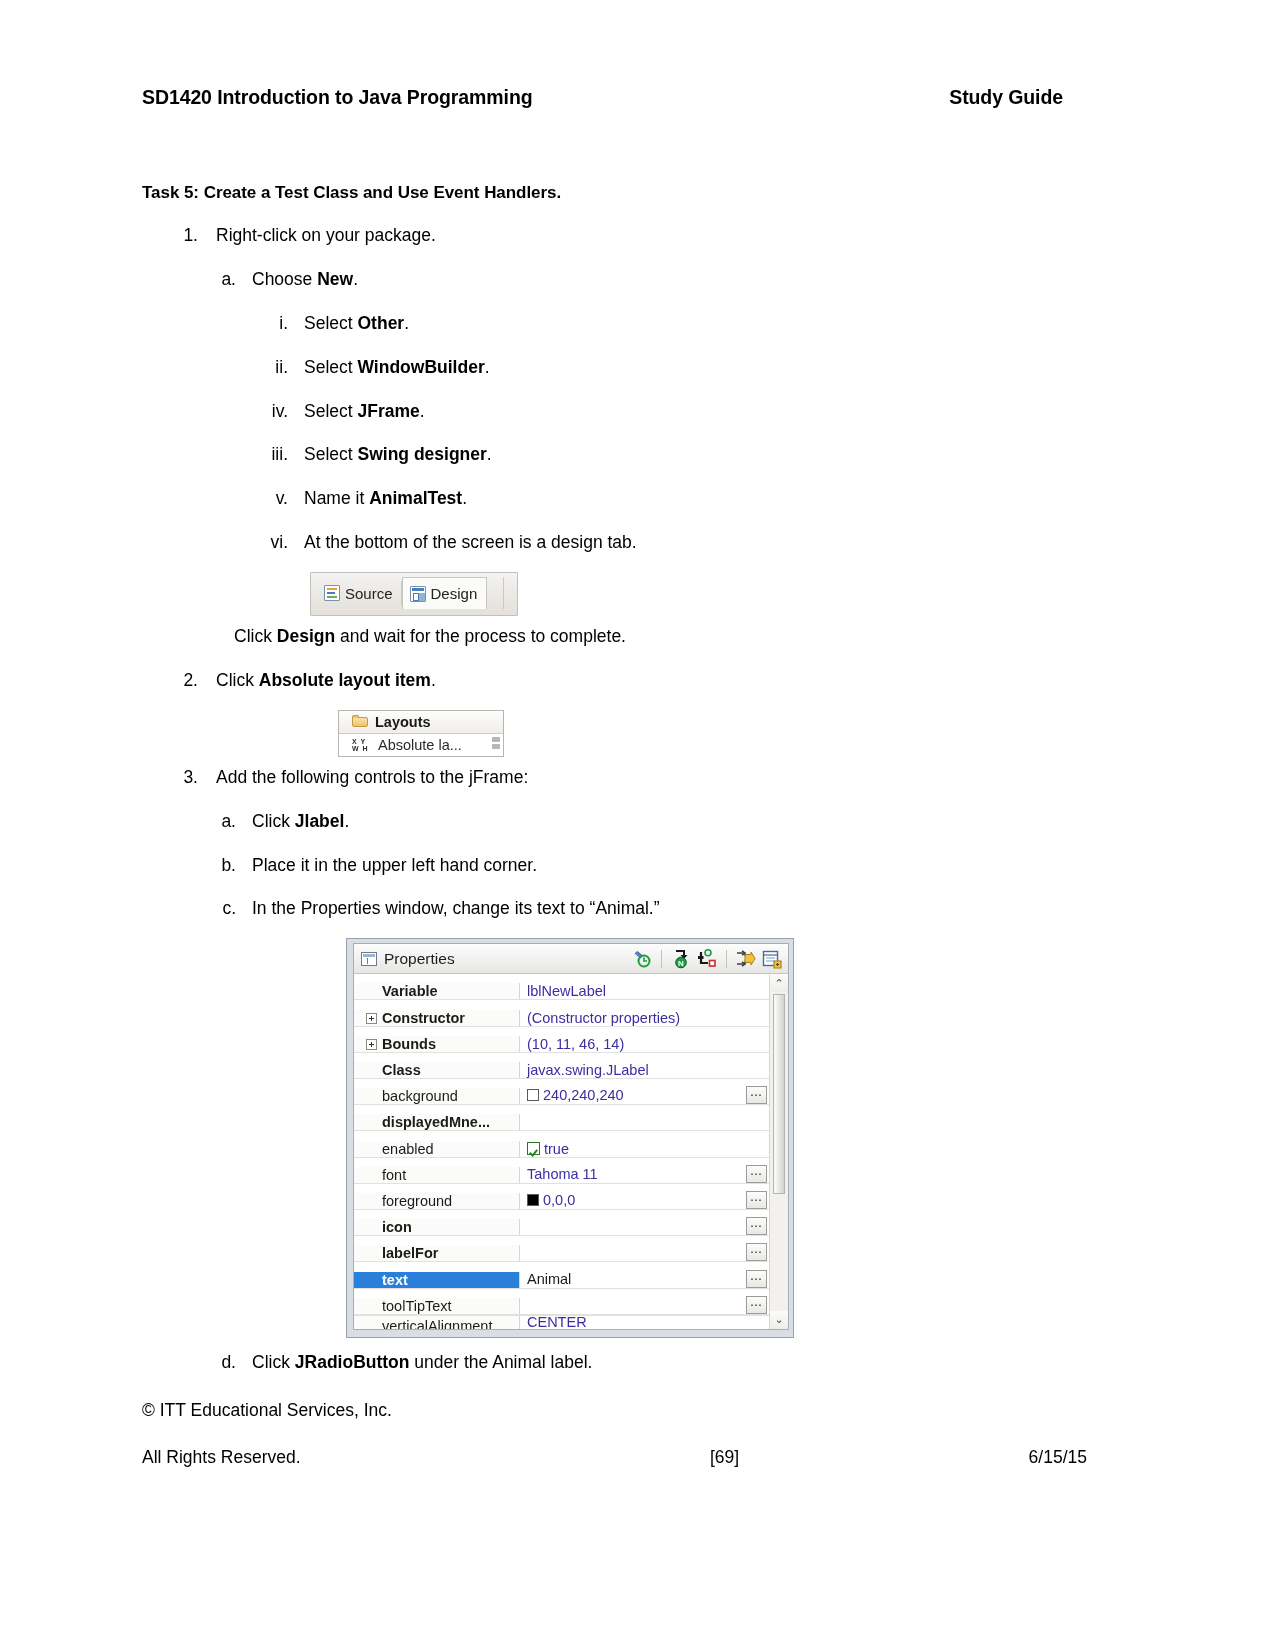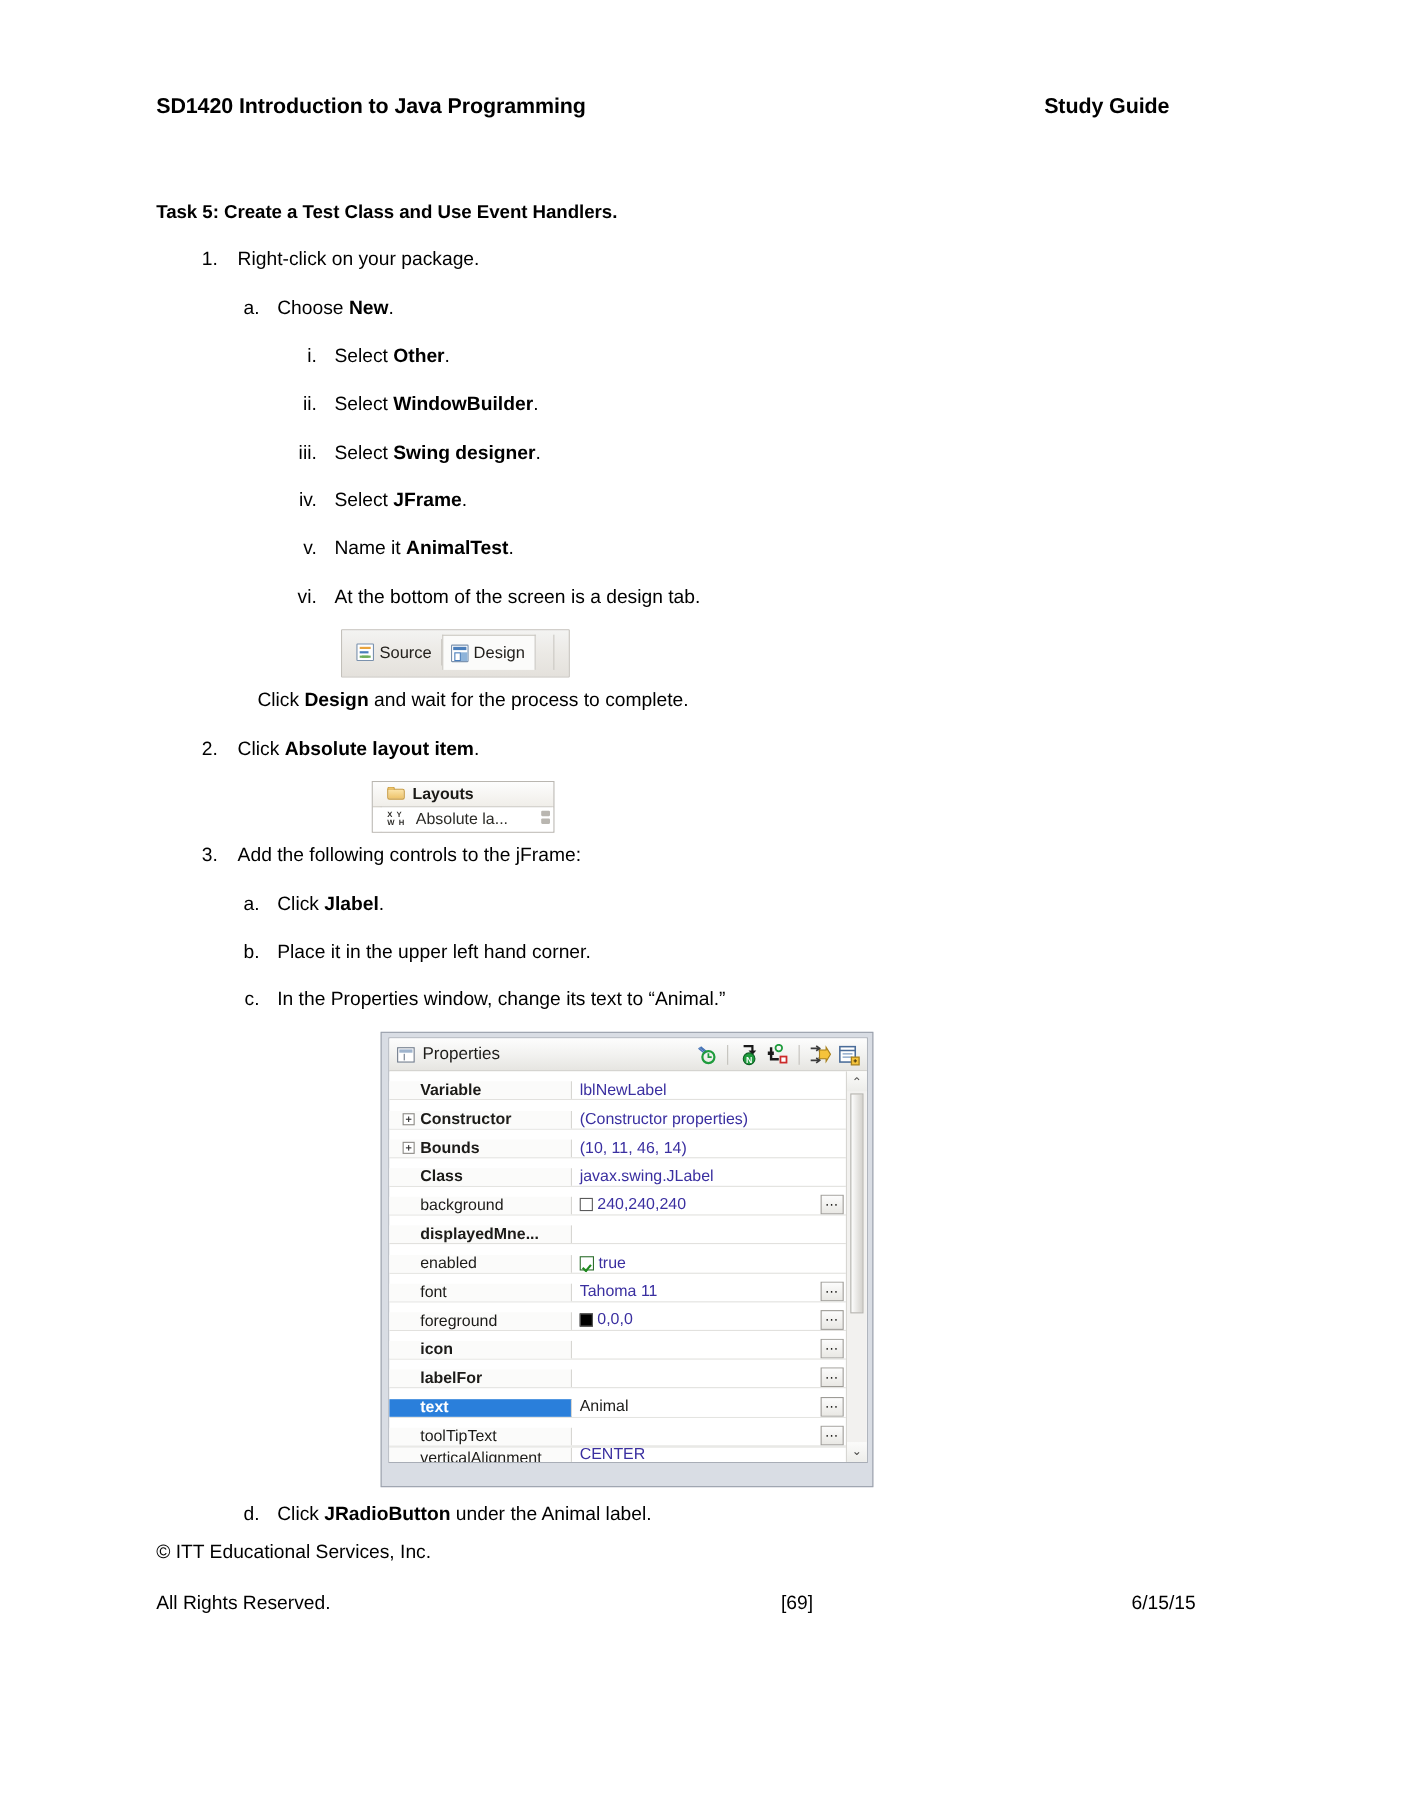--- a/index.html
+++ b/index.html
@@ -152,21 +152,21 @@
     position: absolute;
     left: 192px; top: 4px; bottom: 6px;
     width: 1px;
     background: #cbc8c2;
   }
 
   
   .fig-layouts {
     margin: 6px 0 10px 196px;
     width: 166px;
-    background: #e5e5e5;
+    background: #f97316;
     border: 1px solid #b9b6b0;
     box-sizing: border-box;
     position: relative;
     box-shadow: 0 0 0 1px #ffffff inset;
   }
   .pal-gutter {
     position: absolute;
     left: 0; top: 0; bottom: 0;
     width: 7px;
     background: linear-gradient(to right, #e9e7e2, #dedbd4);
@@ -235,21 +235,21 @@
     margin-bottom: 2px;
     border-radius: 1px;
   }
 
   
   .fig-properties {
     margin: 10px 0 6px 204px;
     width: 448px;
     background: #d9dde4;
     border: 1px solid #9aa0ab;
-    padding: 4px 4px 21px 6px;
+    padding: 4px 4px 7px 6px;
     box-sizing: border-box;
     position: relative;
   }
   .prop-inner {
     background: #ffffff;
     border: 1px solid #a8adb6;
     box-sizing: border-box;
   }
   .prop-titlebar {
     height: 29px;
@@ -479,26 +479,26 @@
 
     <div class="lvl3">
       <span class="marker">i.</span>
       <span class="txt"><span>Select </span><b>Other</b><span>.</span></span>
     </div>
     <div class="lvl3">
       <span class="marker">ii.</span>
       <span class="txt"><span>Select </span><b>WindowBuilder</b><span>.</span></span>
     </div>
     <div class="lvl3">
+      <span class="marker">iv.</span>
+      <span class="txt"><span>Select </span><b>JFrame</b><span>.</span></span>
+    </div>
+    <div class="lvl3">
       <span class="marker">iii.</span>
       <span class="txt"><span>Select </span><b>Swing designer</b><span>.</span></span>
-    </div>
-    <div class="lvl3">
-      <span class="marker">iv.</span>
-      <span class="txt"><span>Select </span><b>JFrame</b><span>.</span></span>
     </div>
     <div class="lvl3">
       <span class="marker">v.</span>
       <span class="txt"><span>Name it </span><b>AnimalTest</b><span>.</span></span>
     </div>
     <div class="lvl3 tight">
       <span class="marker">vi.</span>
       <span class="txt"><span>At the bottom of the screen is a design tab.</span><b></b><span></span></span>
     </div>
 

